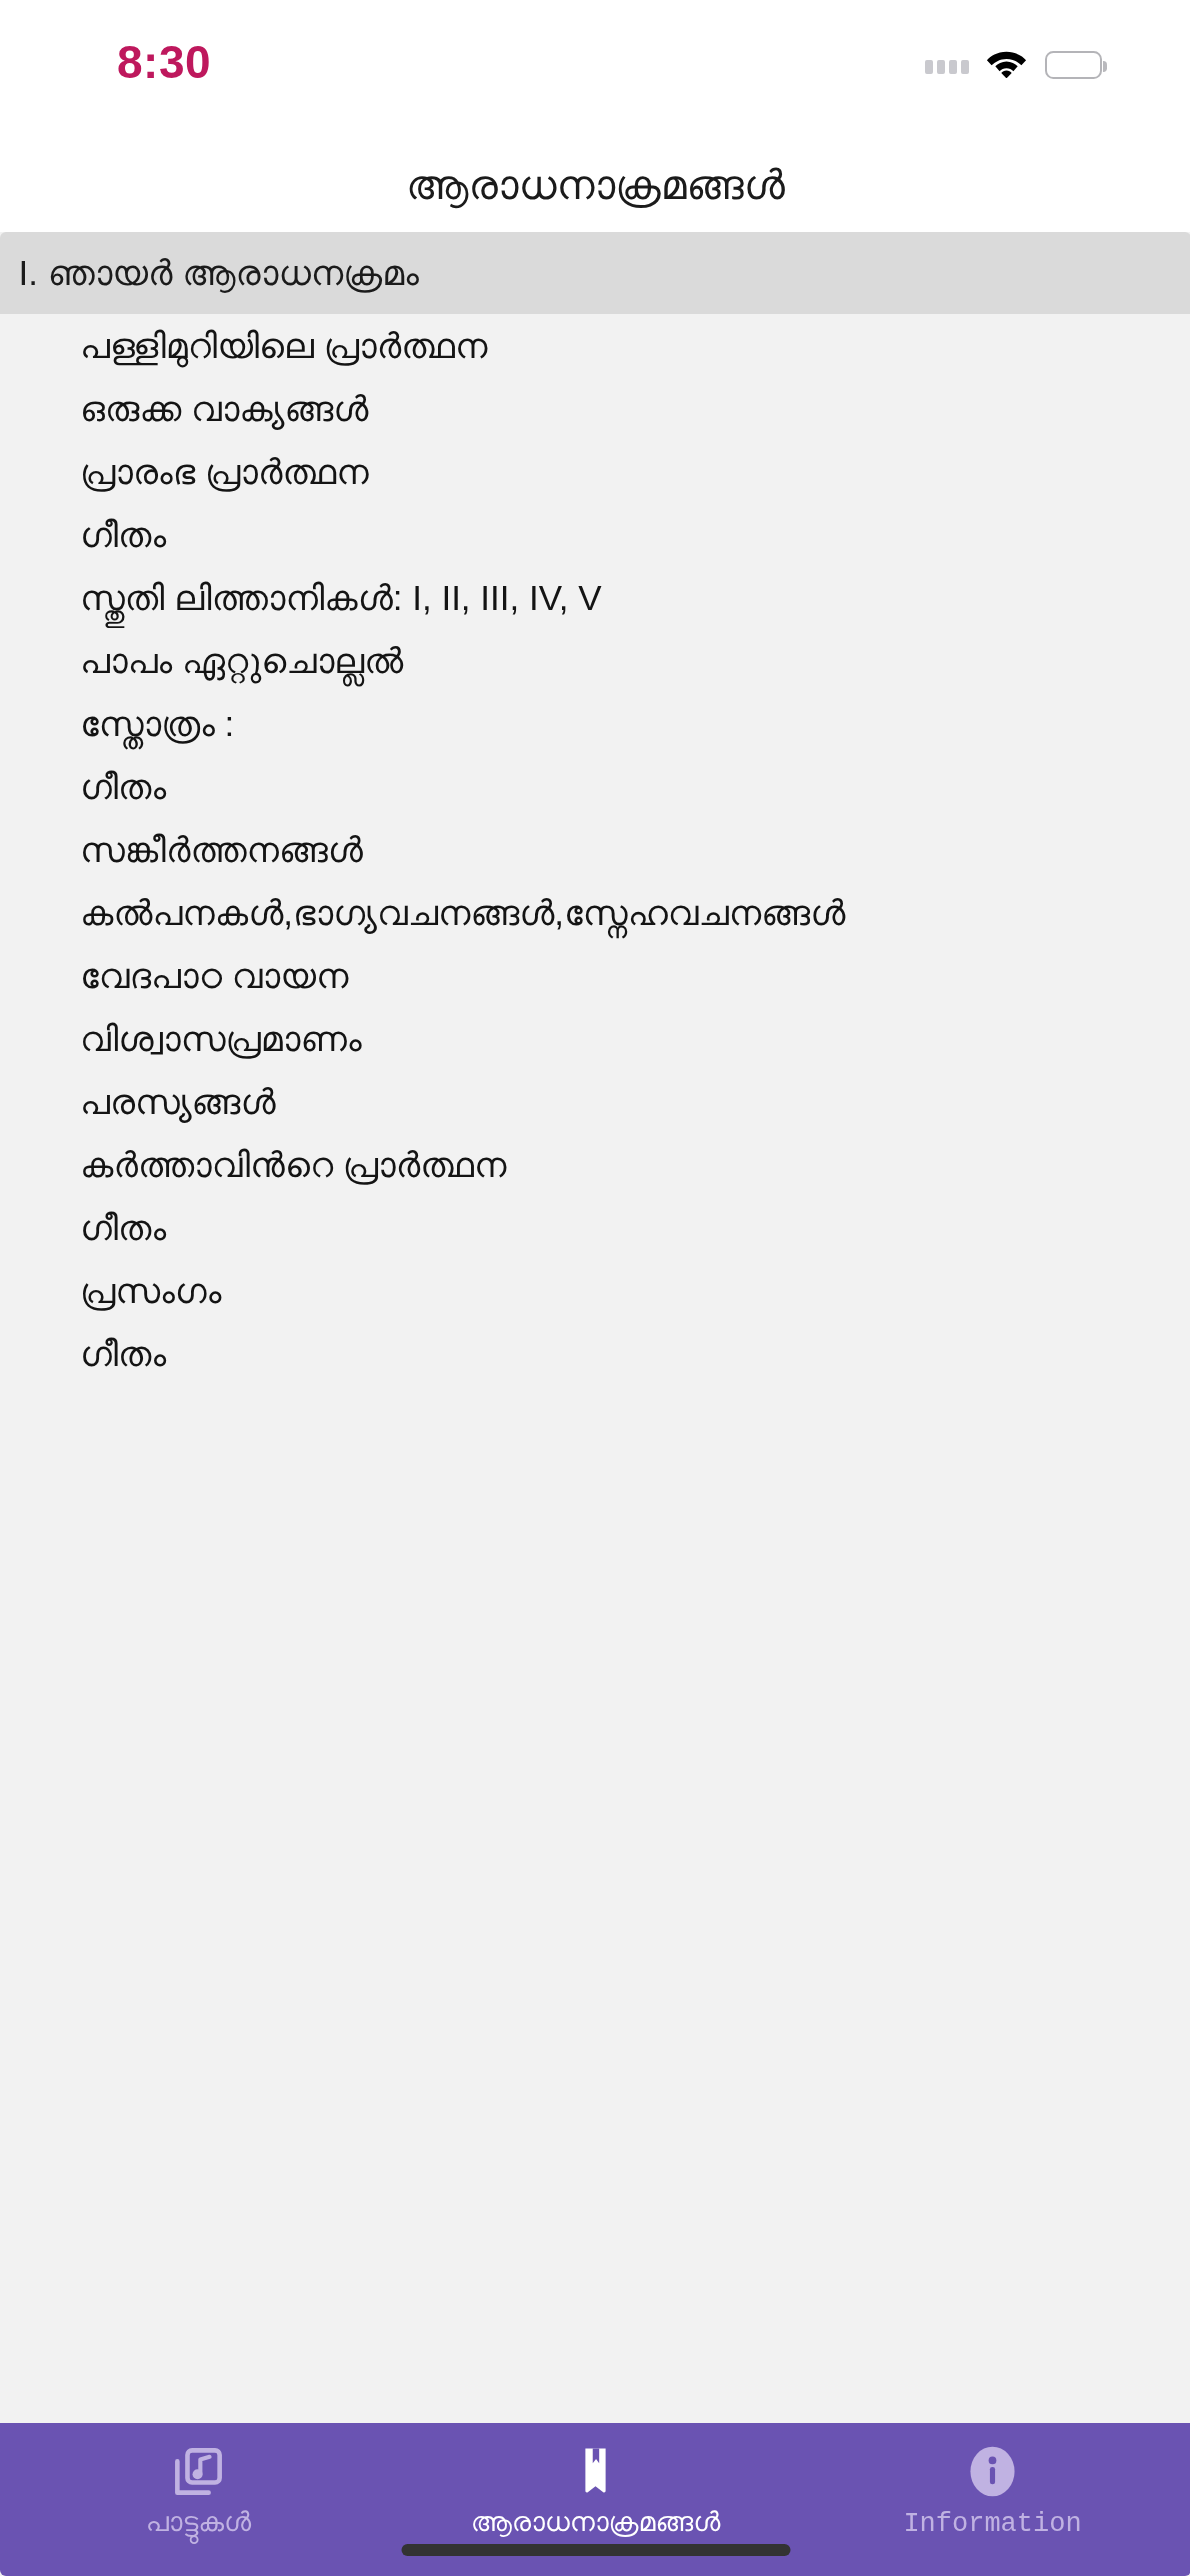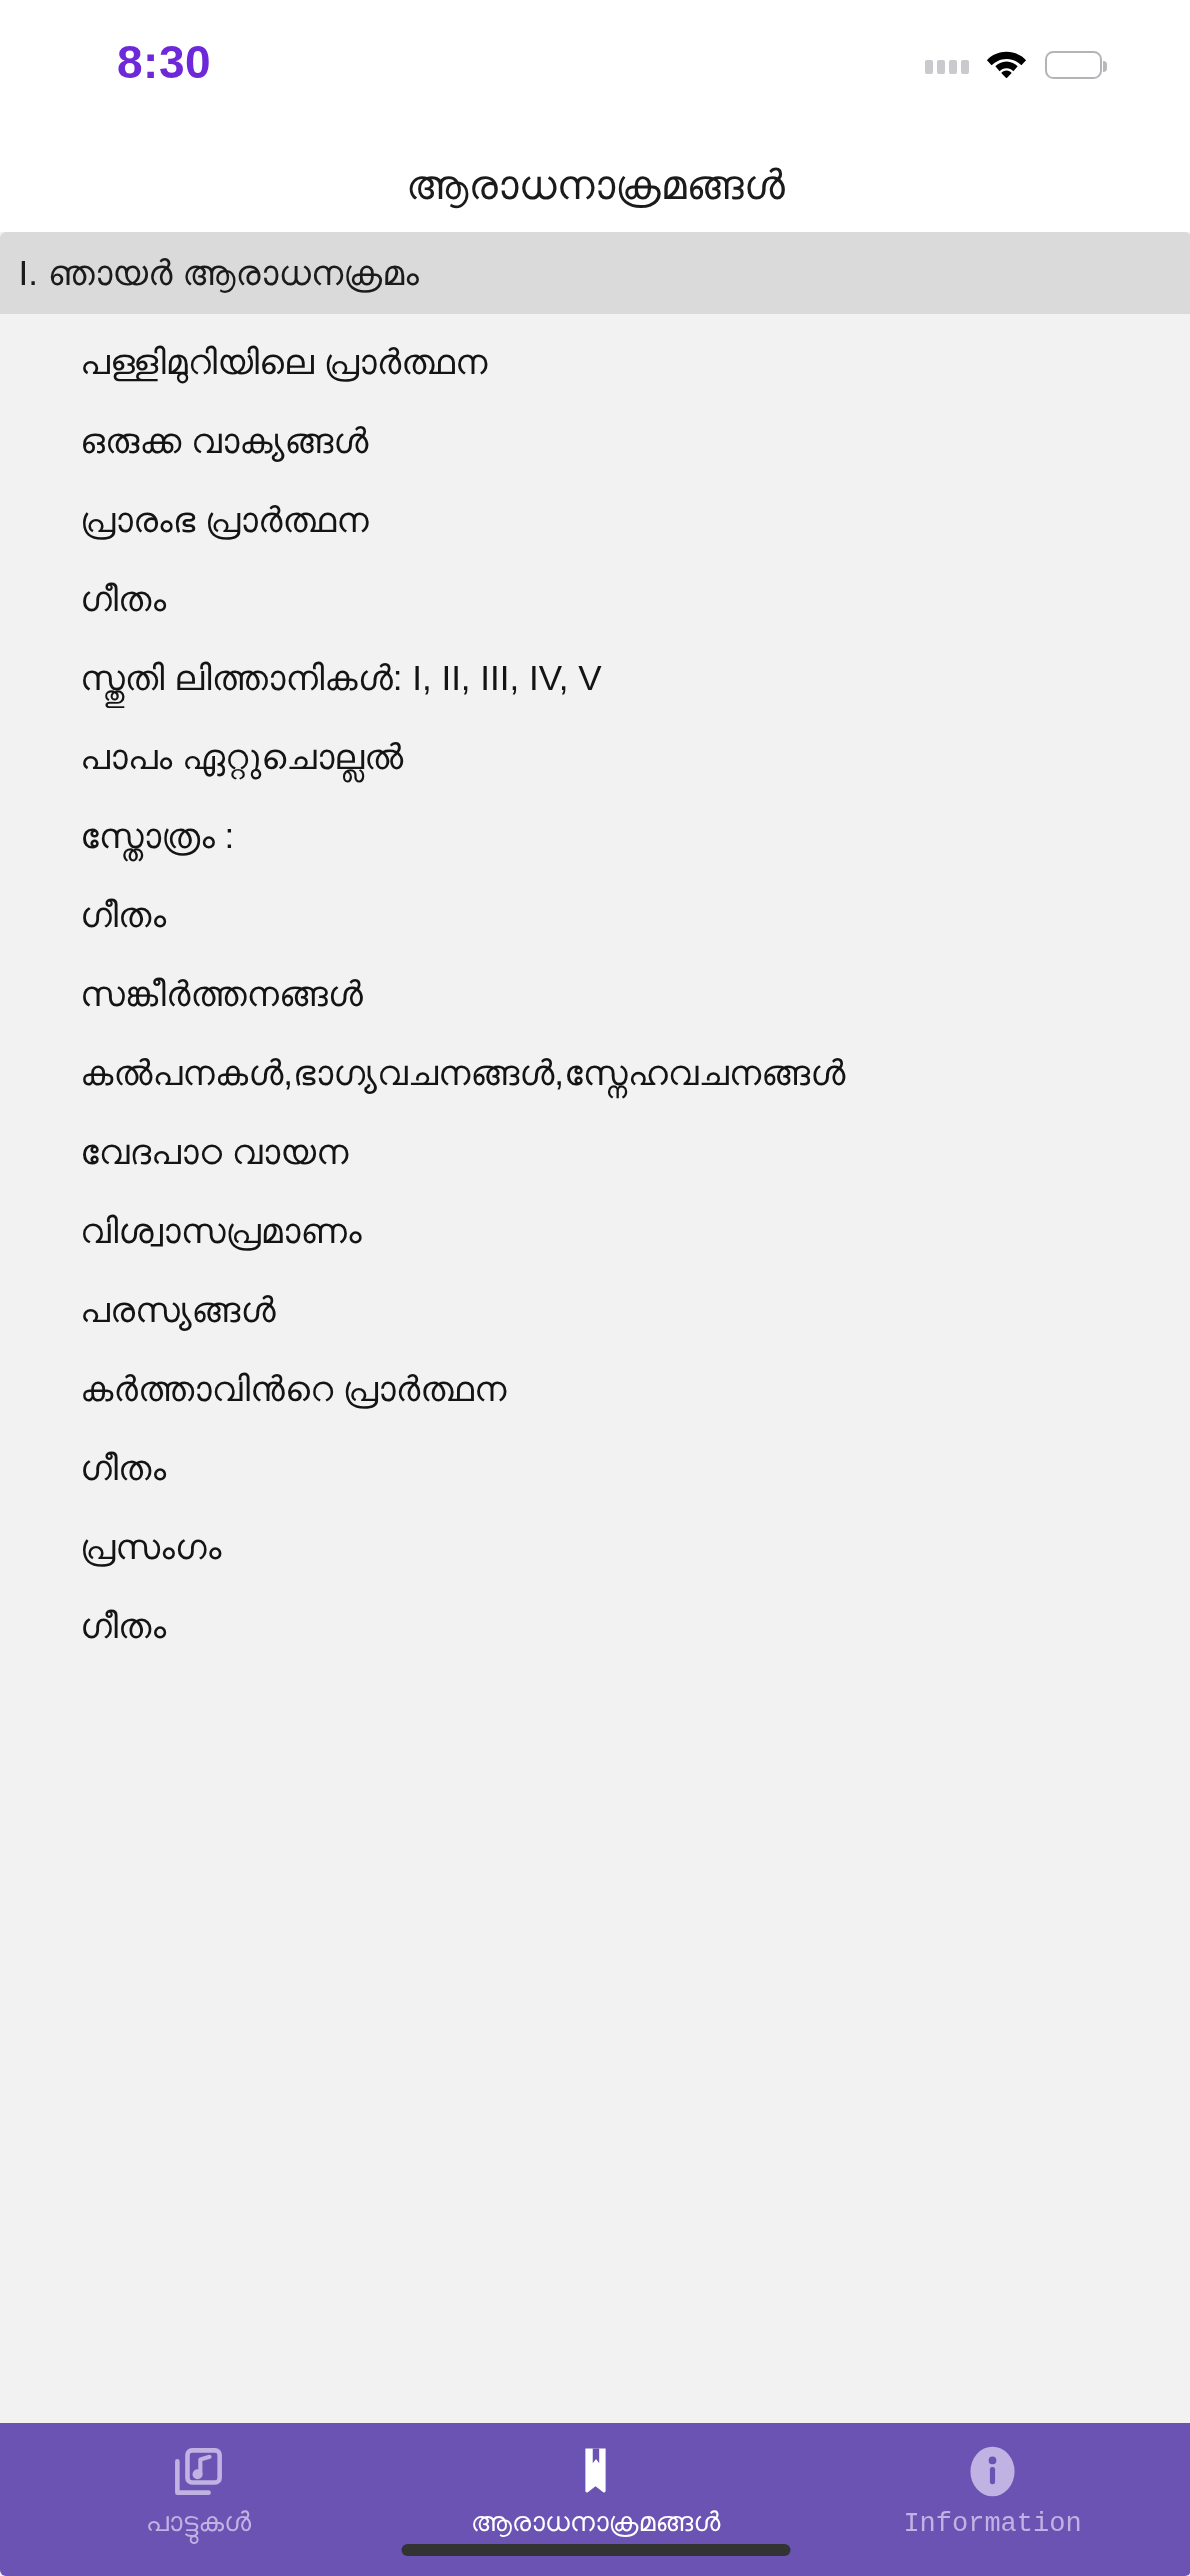--- a/index.html
+++ b/index.html
@@ -22,21 +22,21 @@
     height:139px;
     background:#ffffff;
     flex:0 0 auto;
   }
   #status-time {
     position:absolute;
     left:117px; top:35px;
     font-size:46px;
     font-weight:600;
     letter-spacing:0.5px;
-    color:#6d28d9;
+    color:#be185d;
     line-height:54px;
   }
   #status-right {
     position:absolute;
     right:89px; top:46px;
     display:flex; align-items:center; gap:17.6px;
     height:37px;
   }
   .sig-dots { display:flex; align-items:flex-end; gap:3.7px; height:18.5px; }
   .sig-dots i { display:block; width:8.3px; height:14px; border-radius:1.9px; background:#c9c9ce; }
@@ -86,21 +86,20 @@
     font-size:35px;
     color:#1b1b1b;
     line-height:1.2;
   }
   #item-list { background:#f2f2f2; }
   .row {
     height:63px;
     display:flex; align-items:center;
     padding-left:80px; padding-right:22px;
     background:#f2f2f2;
-    margin-top:16px;
   }
   .row-label {
     font-size:35px;
     color:#141414;
     line-height:1.25;
     white-space:nowrap;
   }
 
   
   #tab-bar {

